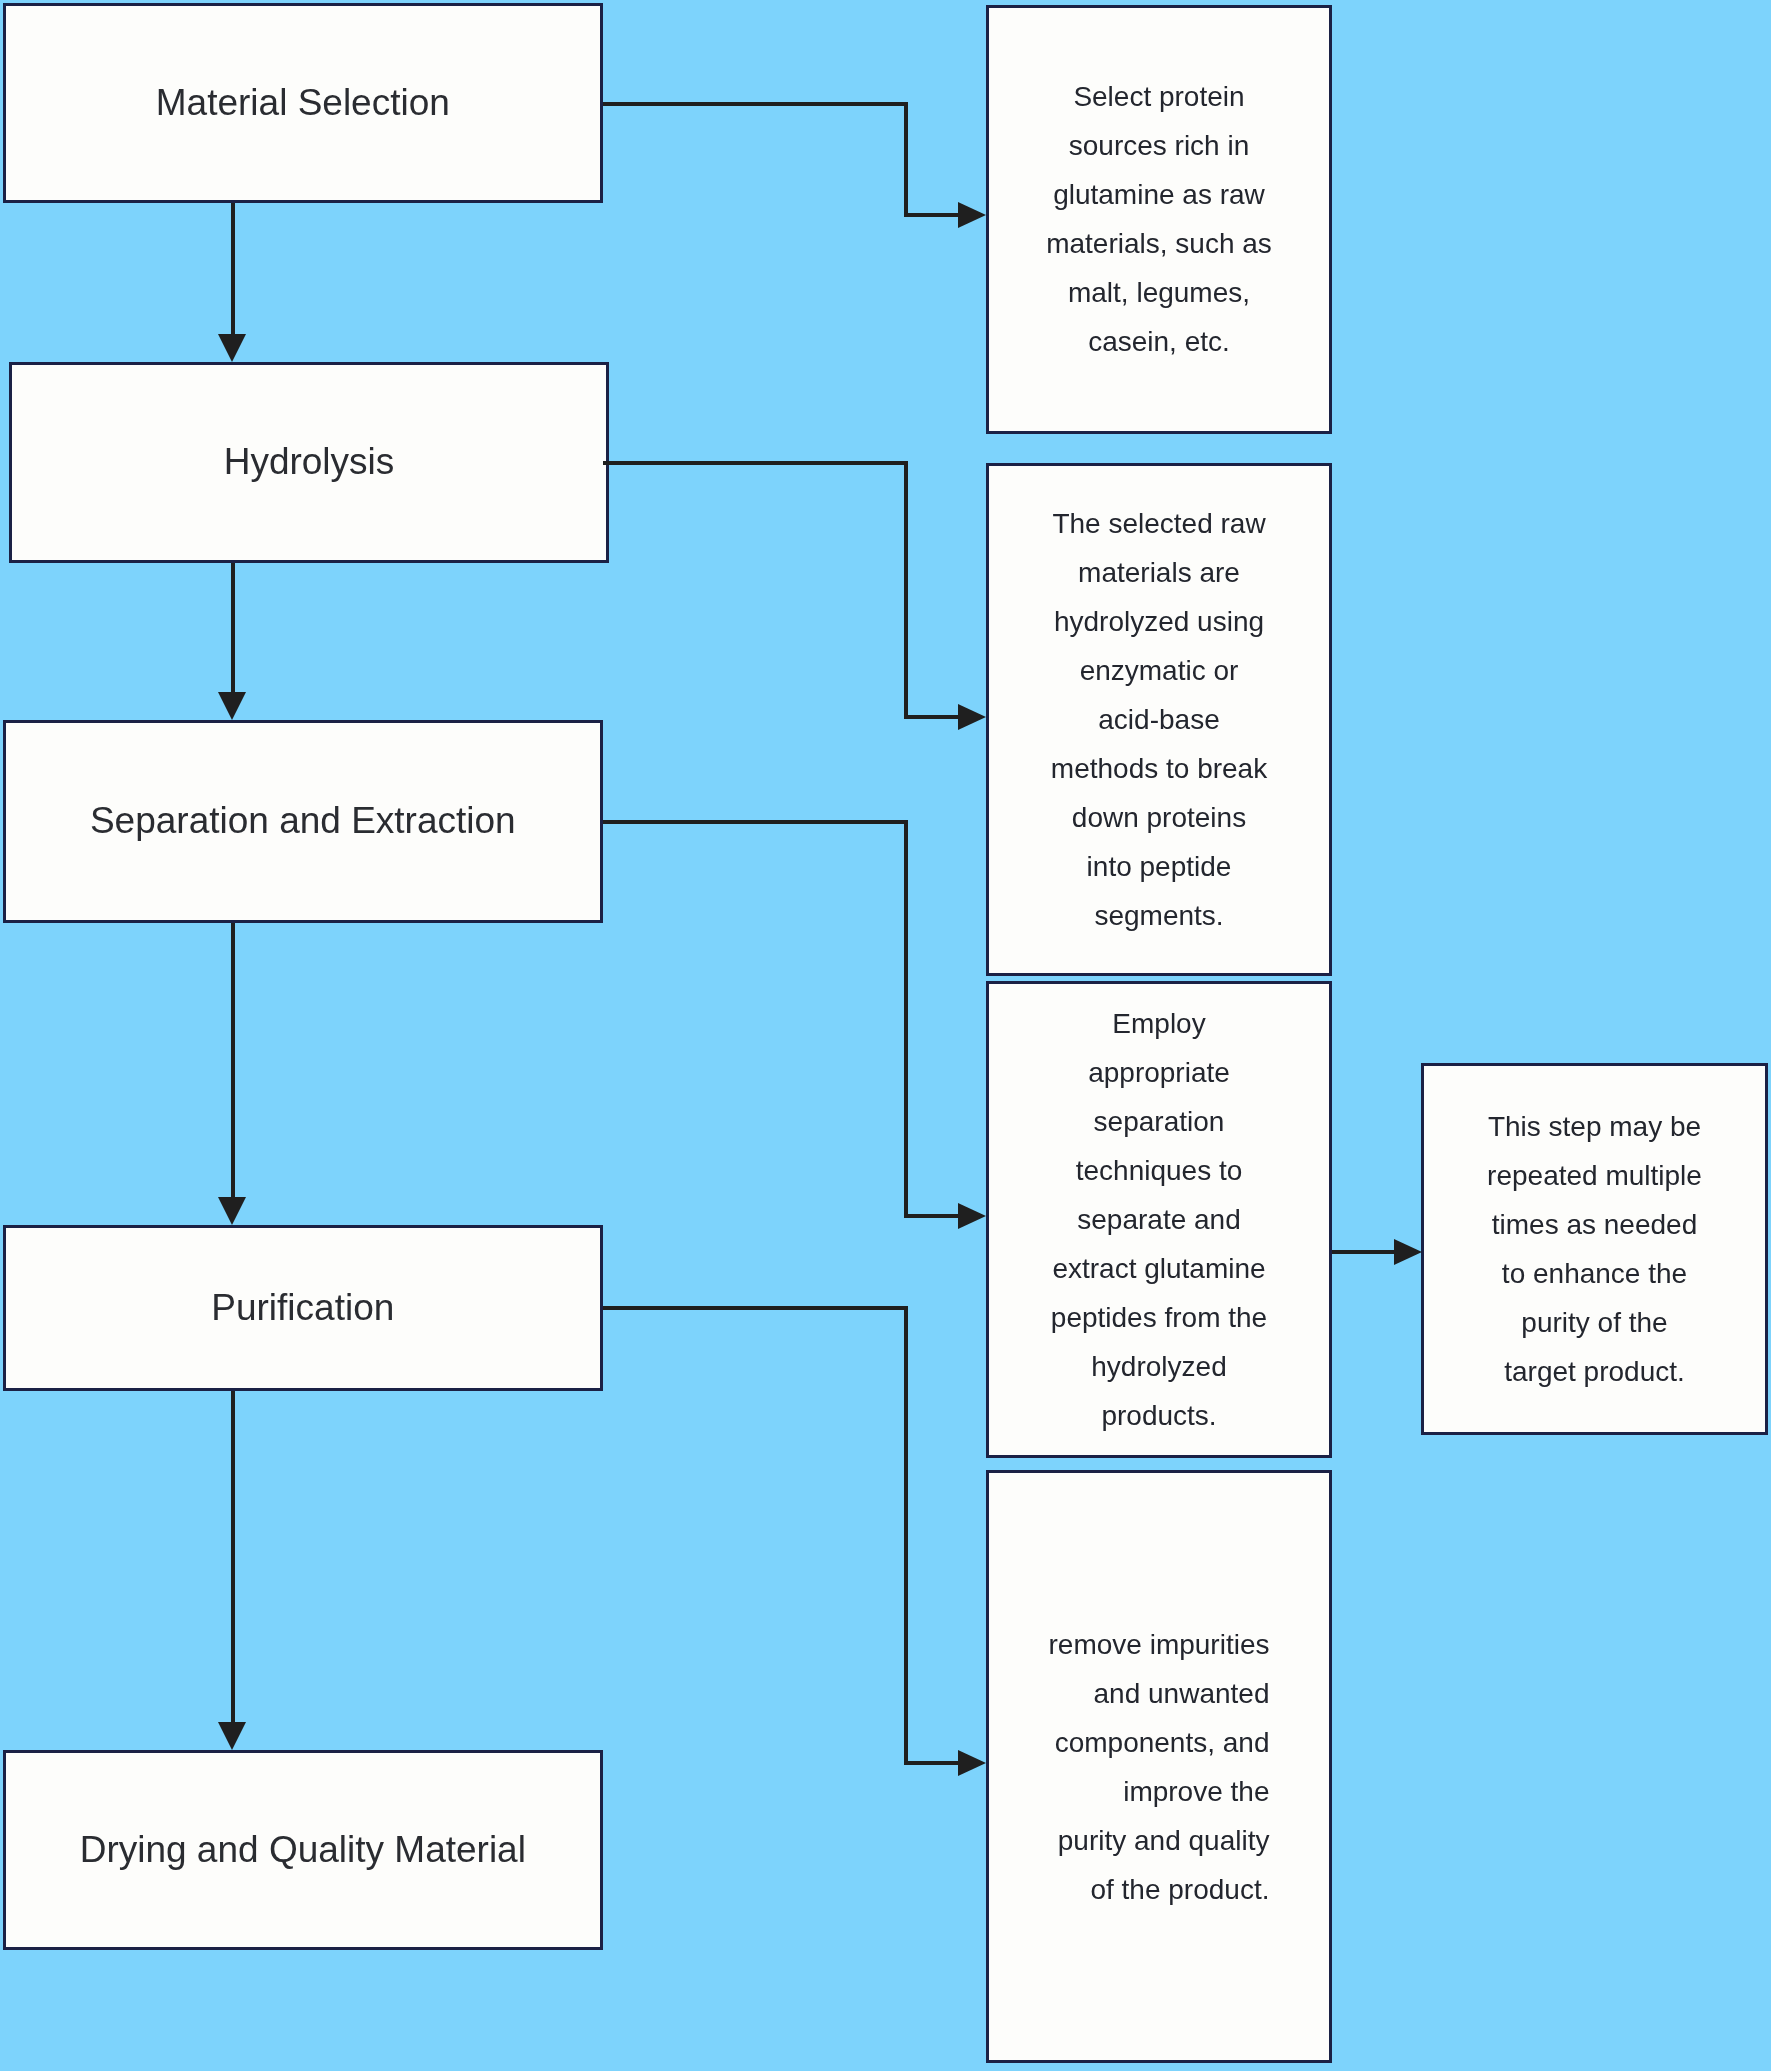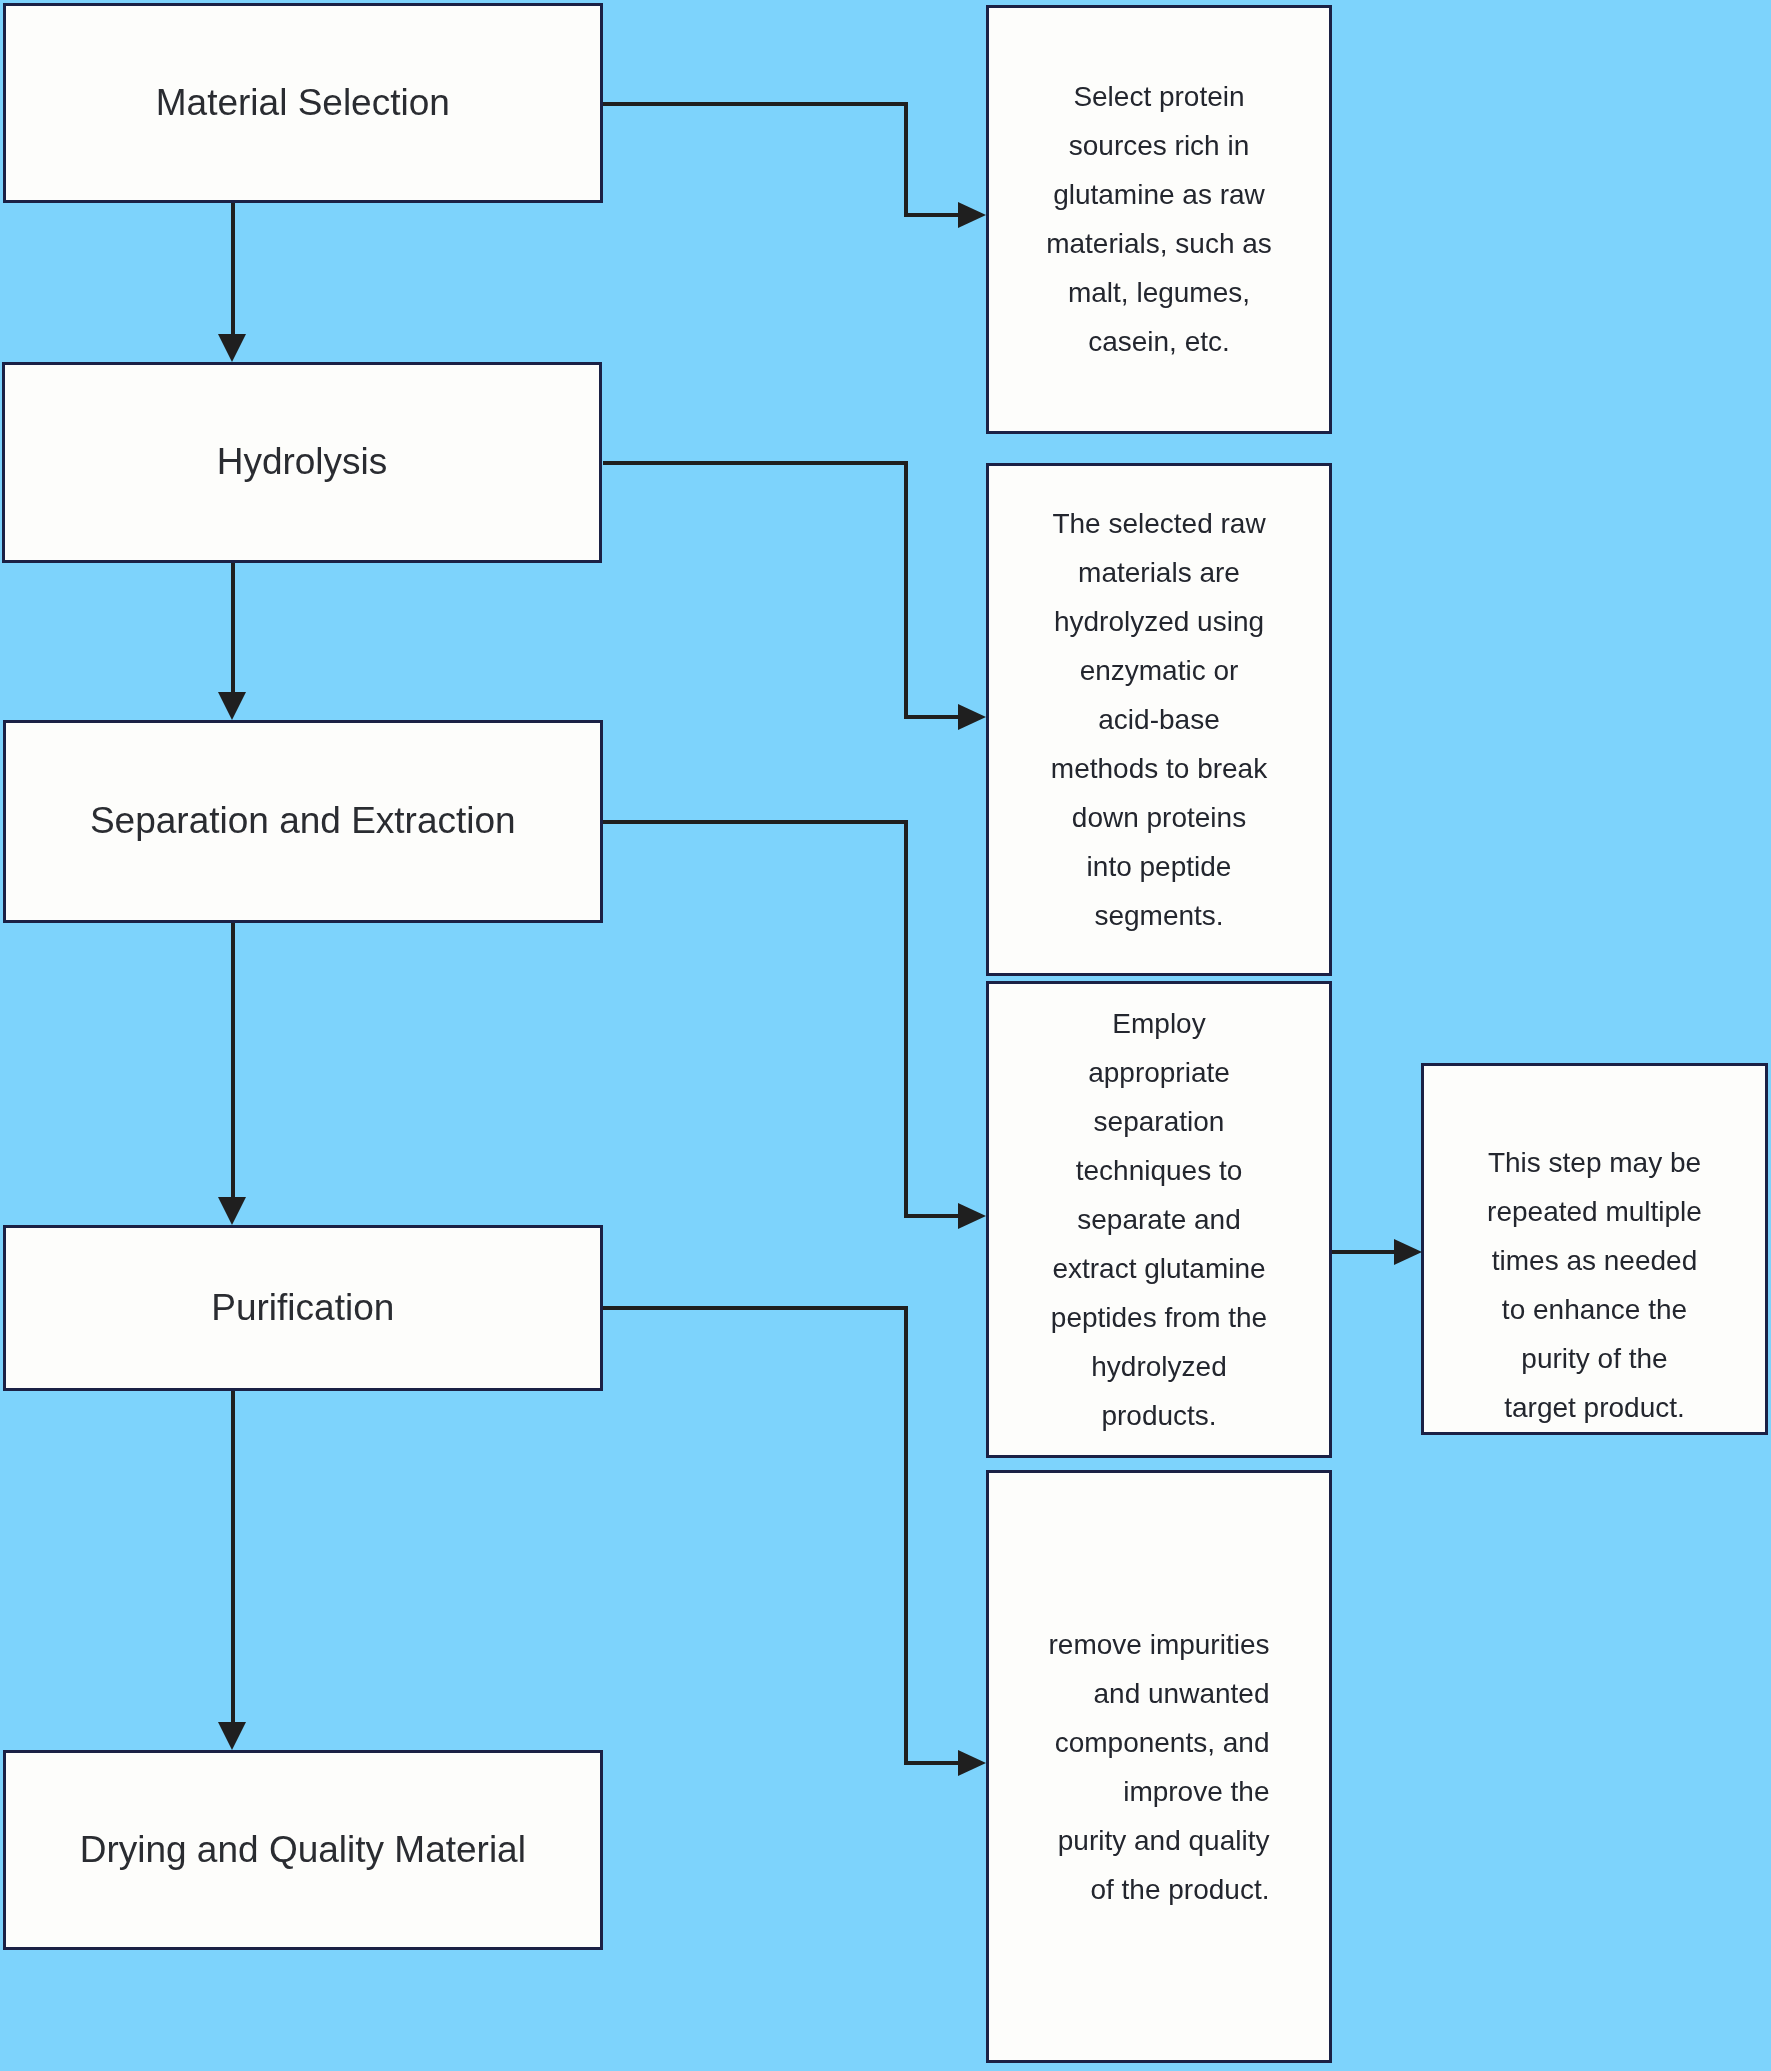--- a/index.html
+++ b/index.html
@@ -53,21 +53,21 @@
 </style>
 </head>
 <body>
 
 <div id="canvas">
 
   <div class="box" style="left:2.8px;top:2.8px;width:600px;height:200px;">
     <span class="step-label">Material Selection</span>
   </div>
 
-  <div class="box" style="left:2px;top:362px;width:600px;height:201px;">
+  <div class="box" style="left:9px;top:362px;width:600px;height:201px;">
     <span class="step-label">Hydrolysis</span>
   </div>
 
   <div class="box" style="left:2.8px;top:720px;width:600px;height:203px;text-align:center;">
     <span class="step-label">Separation and Extraction</span>
   </div>
 
   <div class="box" style="left:2.8px;top:1225px;width:600px;height:166px;">
     <span class="step-label">Purification</span>
   </div>
@@ -111,21 +111,21 @@
 
   <div class="box" style="left:986px;top:1470px;width:346px;height:593px;text-align:right;">
     <span class="desc-text">remove impurities
 and unwanted
 components, and
 improve the
 purity and quality
 of the product.</span>
   </div>
 
-  <div class="box" style="left:1421px;top:1063px;width:347px;height:372px;align-items:flex-end;">
+  <div class="box" style="left:1421px;top:1063px;width:347px;height:372px;">
     <span class="desc-text">This step may be
 repeated multiple
 times as needed
 to enhance the
 purity of the
 target product.</span>
   </div>
 
   <div>
     <div class="seg" style="left:231px;top:203px;width:3.7px;height:133px;"></div>

